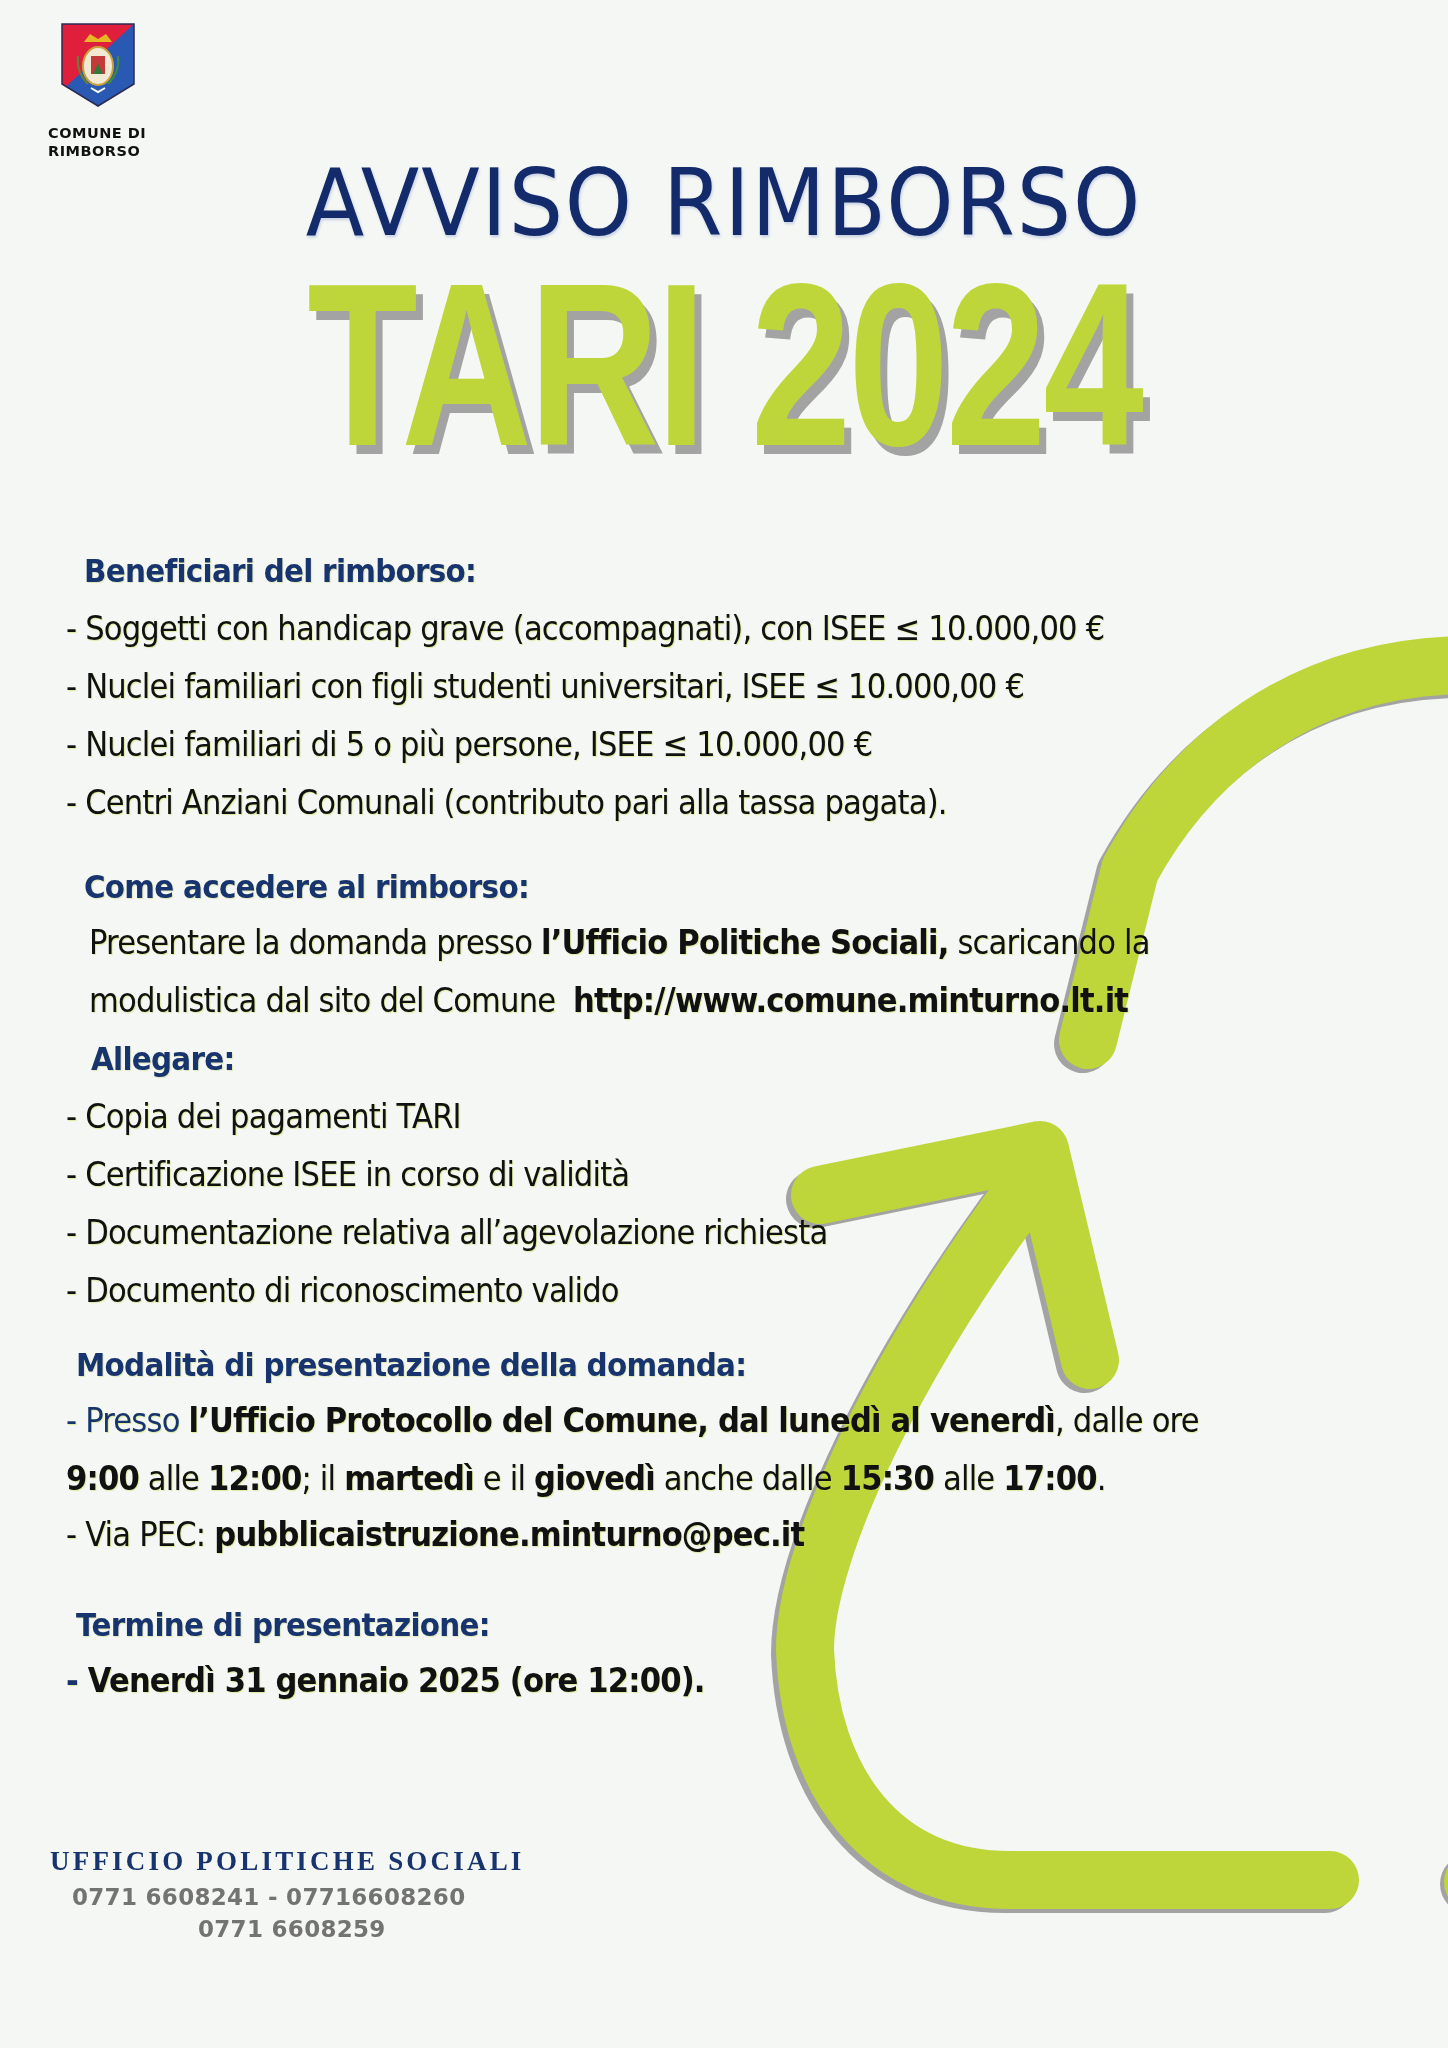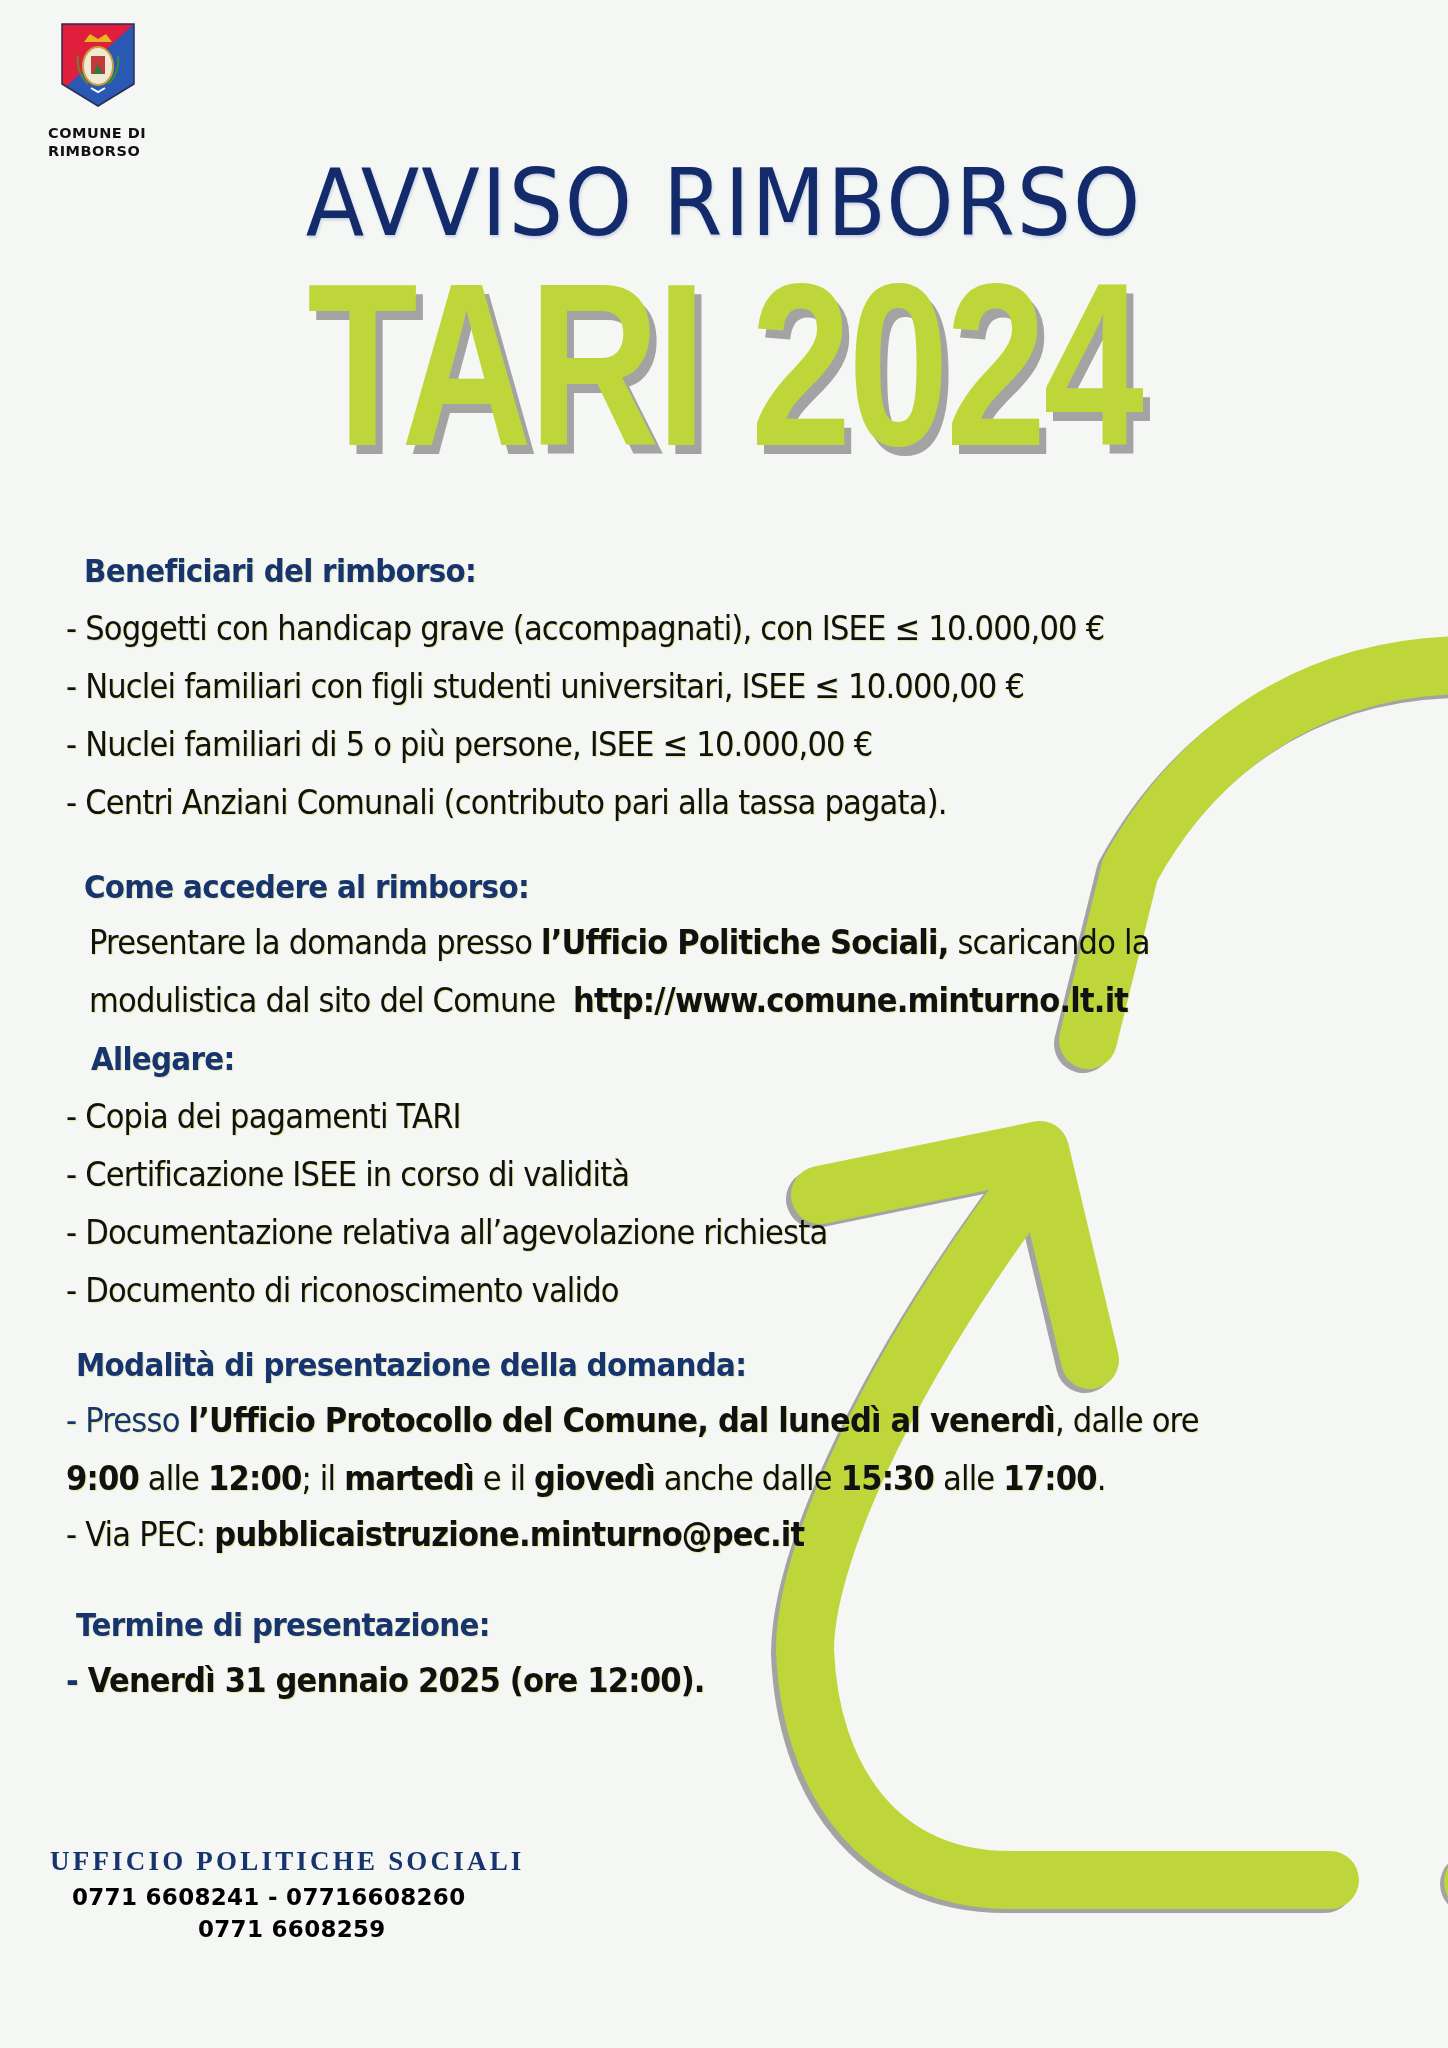--- a/index.html
+++ b/index.html
@@ -49,21 +49,21 @@
     text-shadow: 1px 1px 1px rgba(200,220,80,0.55);
   }
   .line b { font-weight: bold; }
   .blue { color: #17346e; }
 
   .footer-title {
     left: 50px; top: 1846px; font-family: Liberation Serif, serif; font-weight: bold;
     font-size: 27px; letter-spacing: 3.2px; color: #17346e;
   }
   .footer-phone {
-    font-family: "DejaVu Sans", sans-serif; font-weight: bold; font-size: 23px; color: #000000;
+    font-family: "DejaVu Sans", sans-serif; font-weight: bold; font-size: 23px; color: #737373;
     letter-spacing: 0.3px;
     text-align: right;
   }
 </style>
 </head>
 <body>
 
 <svg class="deco" viewBox="0 0 1448 2048">
   <g fill="none" stroke-linecap="round" stroke-linejoin="round">
 

